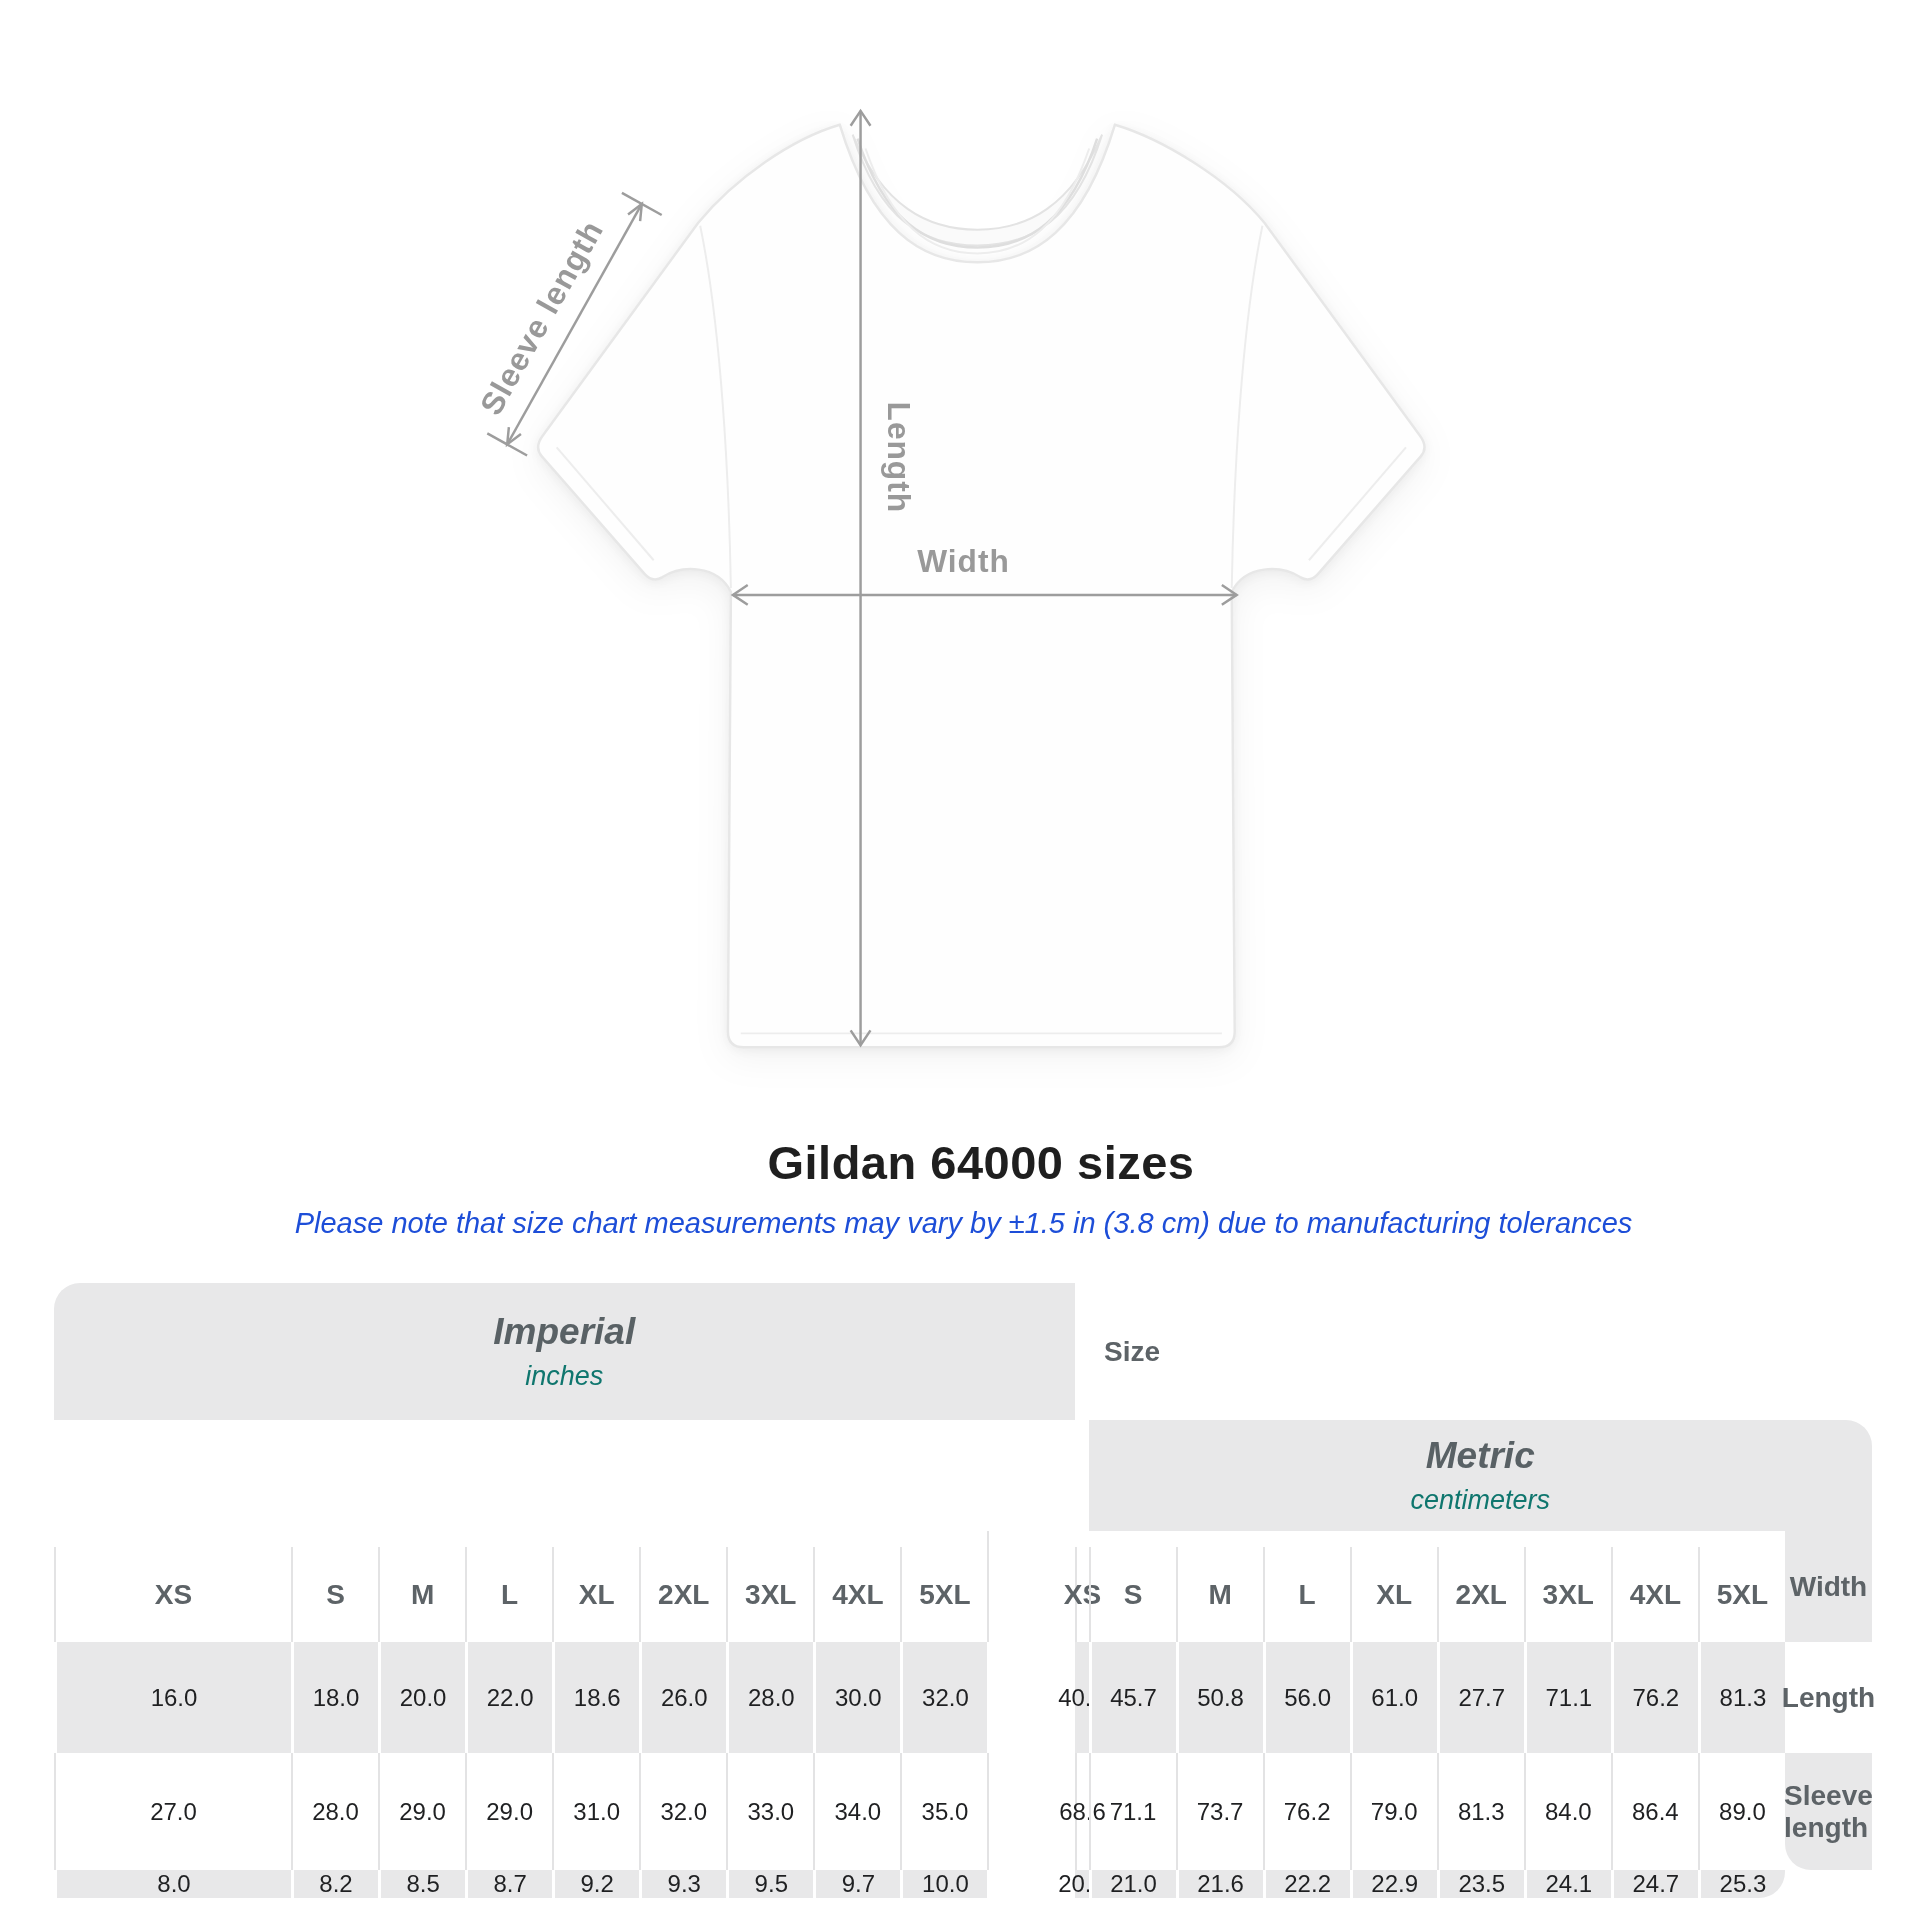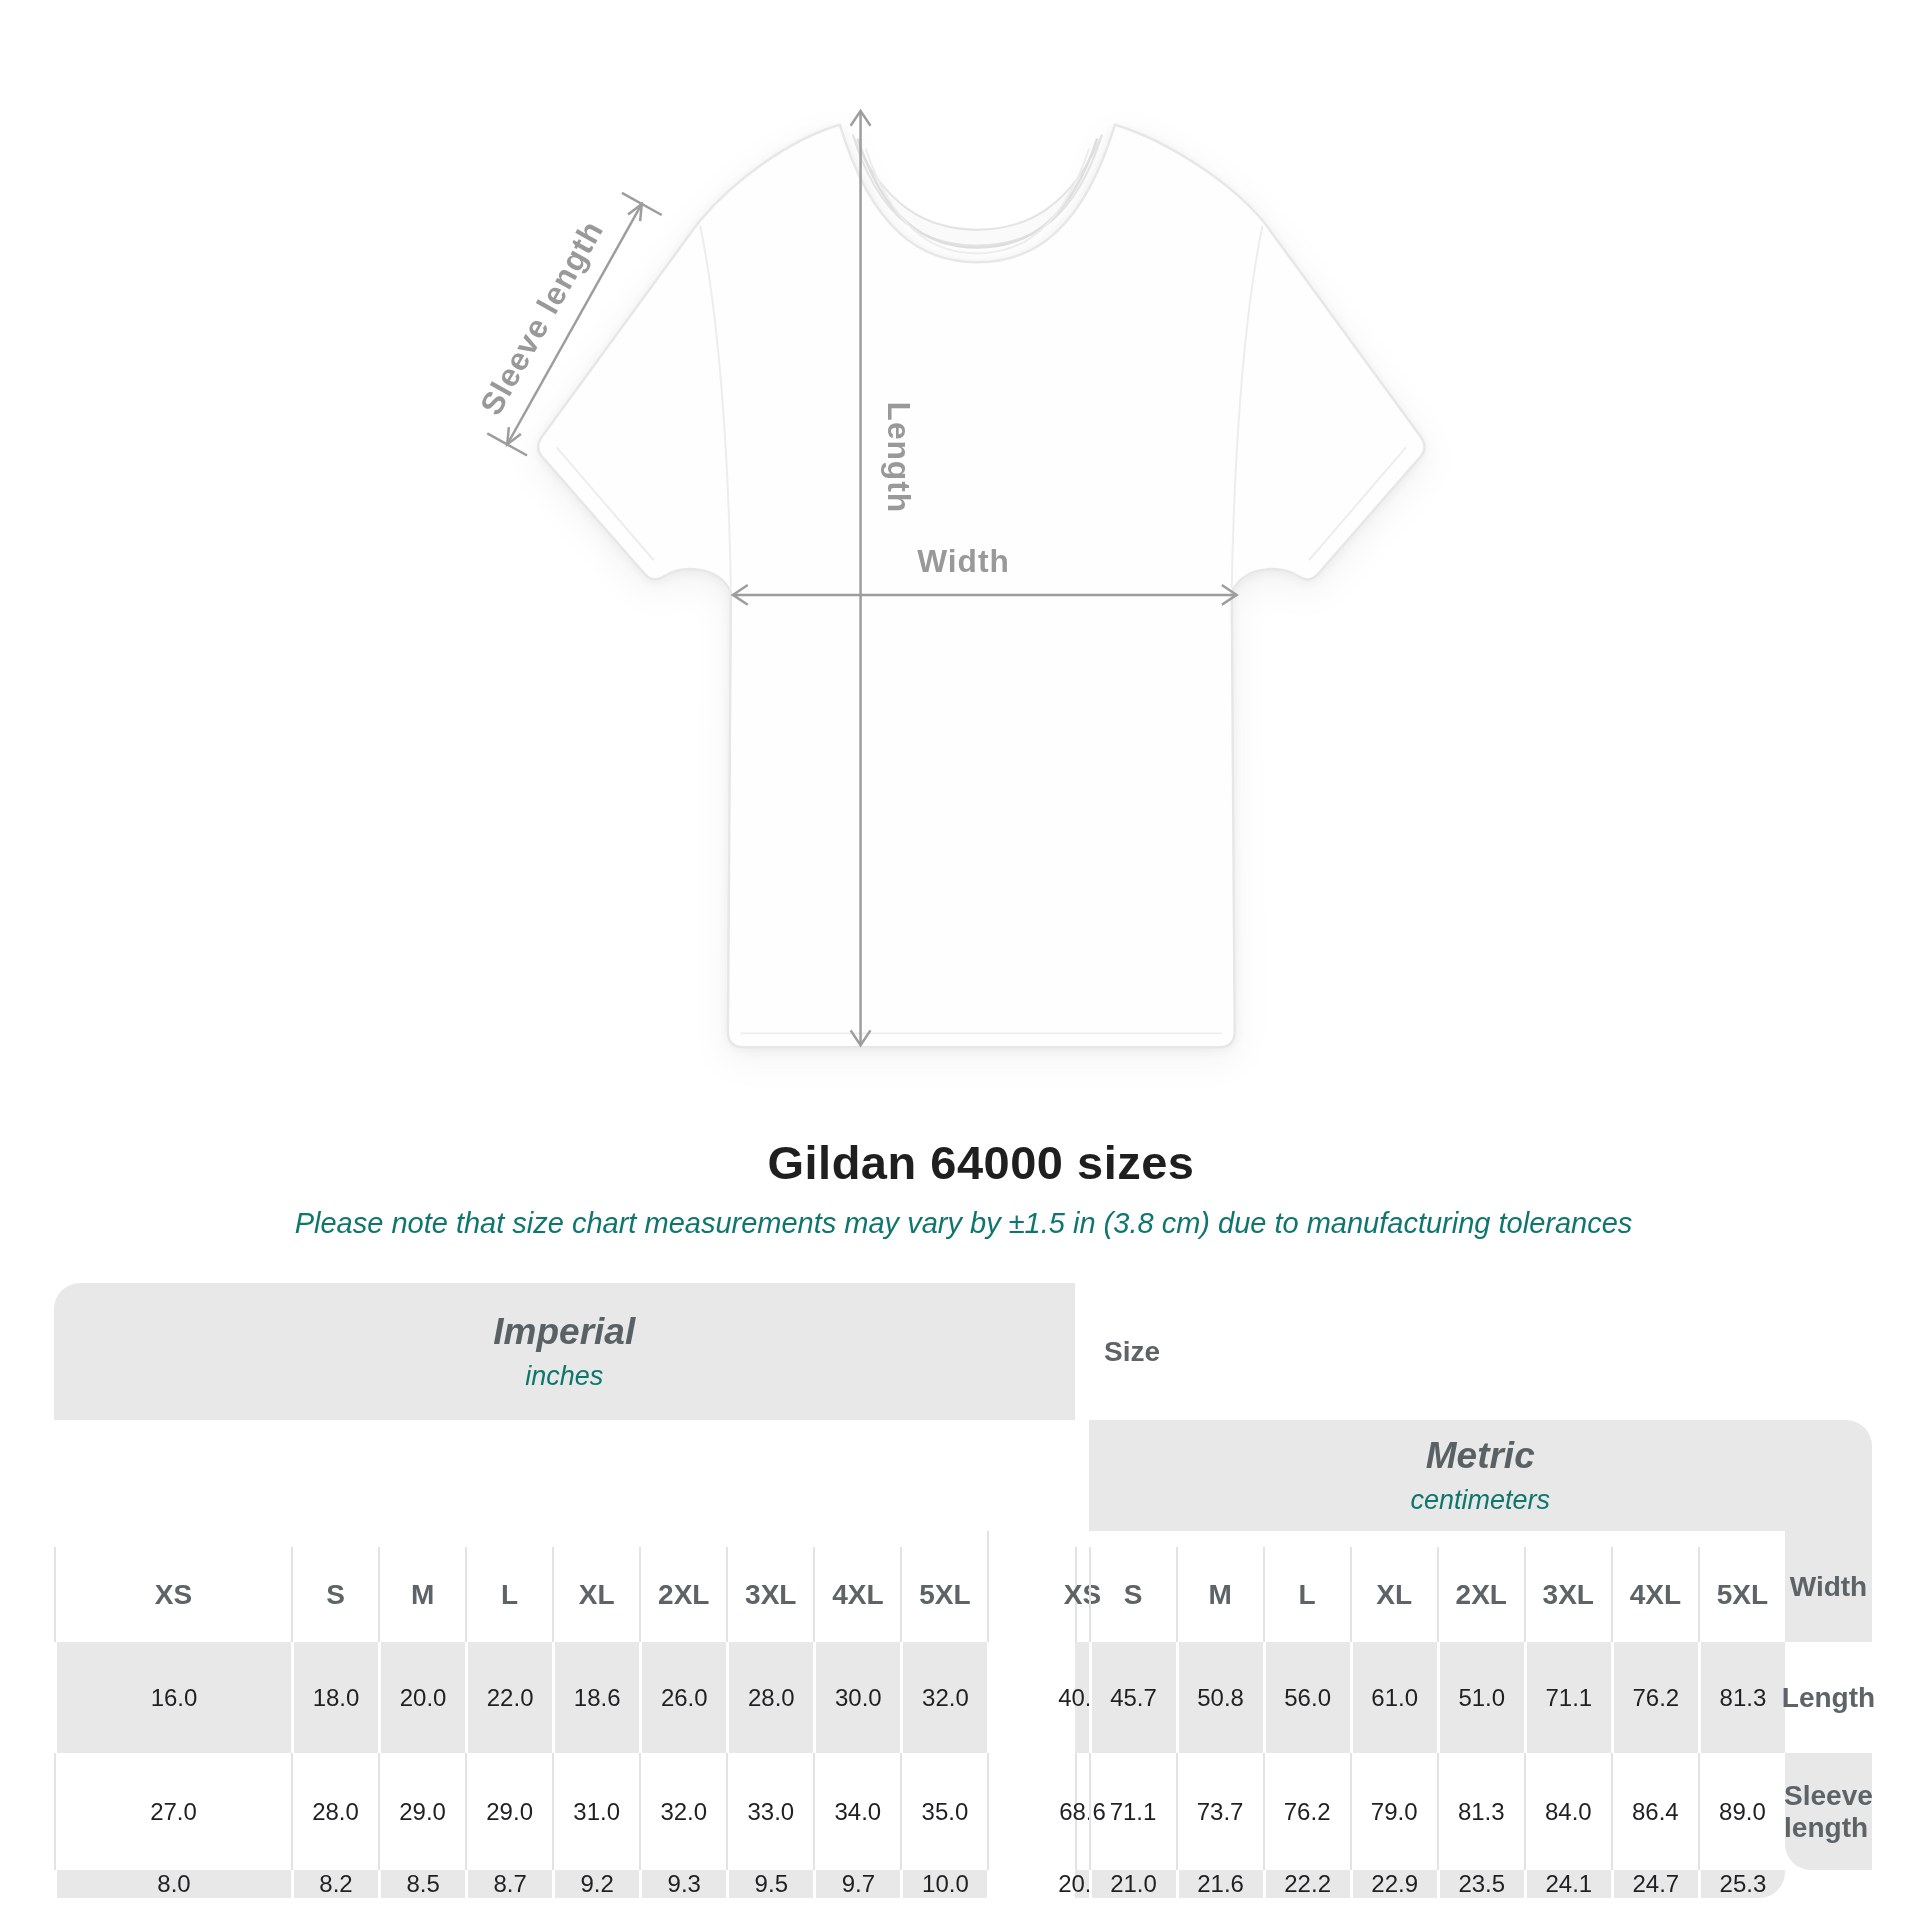--- a/index.html
+++ b/index.html
@@ -12,21 +12,21 @@
     filter:drop-shadow(0 10px 18px rgba(0,0,0,0.05)) drop-shadow(0 2px 6px rgba(0,0,0,0.05));}
   .seam{fill:none;stroke:#ededed;stroke-width:2;}
   .collar-line{fill:none;stroke:#dedede;stroke-width:2.5;}
   .collar-inner{fill:#fafafa;stroke:#e3e3e3;stroke-width:2;}
   .measure{stroke:#9d9d9d;stroke-width:2.5;fill:none;}
   .measure-label{fill:#999999;font-weight:bold;font-size:32px;letter-spacing:1px;}
 
   
   .title-block{position:absolute;top:1135px;left:0;width:100%;text-align:center;}
   .title{margin:0;font-size:47px;font-weight:bold;color:#1f1f1f;letter-spacing:0.5px;padding-left:35px;}
-  .subtitle{margin:17px 0 0 0;font-size:29px;font-style:italic;color:#0f766e;}
+  .subtitle{margin:17px 0 0 0;font-size:29px;font-style:italic;color:#1d4ed8;}
 
   
   .size-table{position:absolute;left:54px;top:1283px;width:1818px;
     display:grid;
     grid-template-columns:237px repeat(9,1fr) 14px repeat(9,1fr);
     grid-template-rows:137px 111px 111px 111px 117px;}
   .cell{display:flex;align-items:center;justify-content:center;min-width:0;}
   .band{background:#e8e8e9;}
   .gap{background:#ffffff;}
   .group-header{flex-direction:column;gap:8px;}
@@ -160,21 +160,21 @@
     <div class="cell val band g-sep">26.0</div>
     <div class="cell val band g-sep">28.0</div>
     <div class="cell val band g-sep">30.0</div>
     <div class="cell val band g-sep">32.0</div>
     <div class="cell gap"></div>
     <div class="cell val band">40.6</div>
     <div class="cell val band g-sep">45.7</div>
     <div class="cell val band g-sep">50.8</div>
     <div class="cell val band g-sep">56.0</div>
     <div class="cell val band g-sep">61.0</div>
-    <div class="cell val band g-sep">51.0</div>
+    <div class="cell val band g-sep">27.7</div>
     <div class="cell val band g-sep">71.1</div>
     <div class="cell val band g-sep">76.2</div>
     <div class="cell val band g-sep">81.3</div>
 
     <div class="cell rowlabel">Length</div>
     <div class="cell val w-sep">27.0</div>
     <div class="cell val w-sep">28.0</div>
     <div class="cell val w-sep">29.0</div>
     <div class="cell val w-sep">29.0</div>
     <div class="cell val w-sep">31.0</div>

